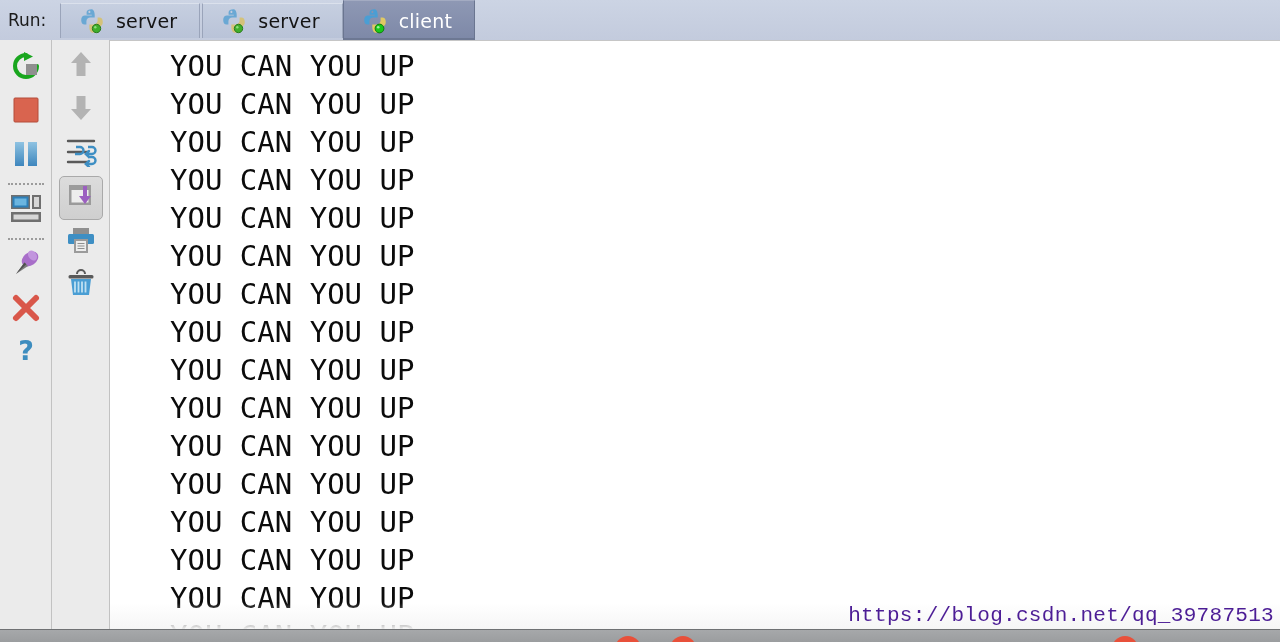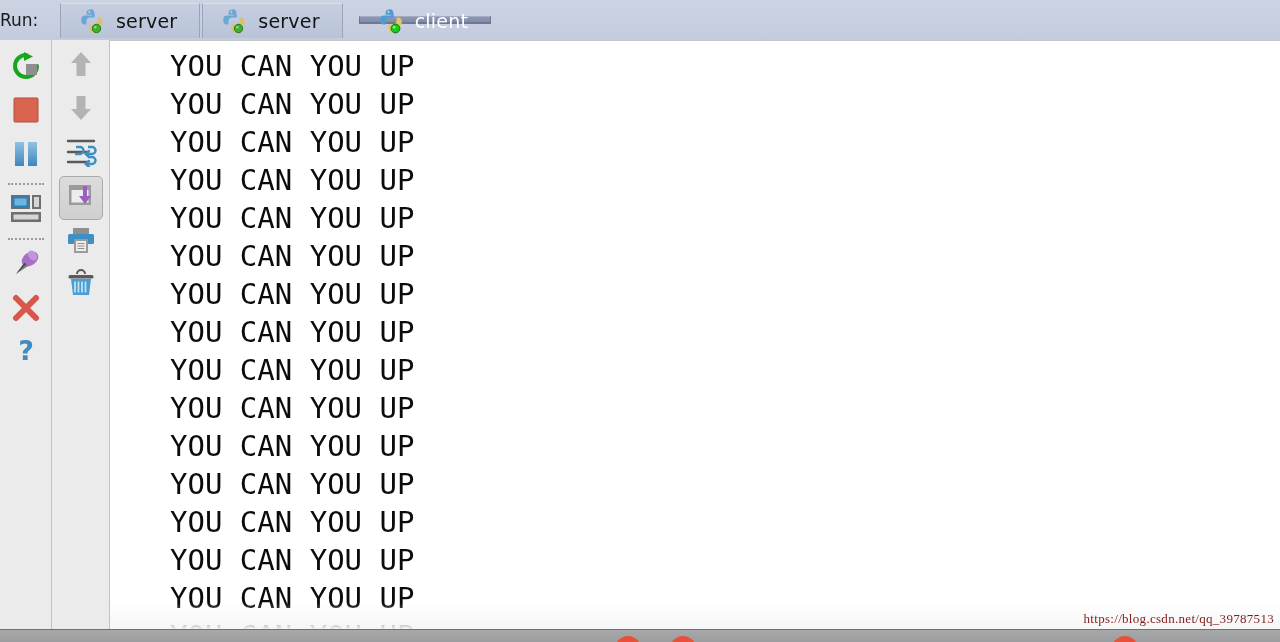--- a/index.html
+++ b/index.html
@@ -14,20 +14,21 @@
   
   .tabbar{
     height:40px;flex:0 0 40px;
     background:linear-gradient(#ccd4e4,#c3cbdd);
     display:flex;align-items:stretch;
     position:relative;
   }
   .run-label{
     width:60px;flex:0 0 60px;
     display:flex;align-items:center;
+    padding-left:8px;
     font-size:17px;color:#1b1b1b;
     background:linear-gradient(#ccd4e4,#c3cbdd);
     box-sizing:border-box;
   }
   .tab{
     display:flex;align-items:center;gap:11px;
     padding:0 22px 0 18px;
     box-sizing:border-box;
     position:relative;
     margin:3px 0 2px 0;
@@ -36,21 +37,21 @@
     border-top:1px solid #dbe1ec;
   }
   .tab.inactive{
     background:linear-gradient(#c6cfe0,#b9c3d8);
     color:#141414;
   }
   .tab.inactive + .tab.inactive{margin-left:2px;}
   .tab.active{
     background:linear-gradient(#8e98b4,#7d88a7);
     color:#ffffff;
-    margin:16px;
+    margin:0;
     border-left:1px solid #6a7590;
     border-right:1px solid #6a7590;
     border-top:1px solid #a3abc2;
     box-shadow:inset 0 -2px 0 #6d7893;
   }
   .tab-label{font-size:19px;letter-spacing:.2px;}
   .tab.active .tab-label{font-size:19px;}
 
   
   .pyicon{position:relative;width:26px;height:26px;flex:0 0 26px;}
@@ -106,23 +107,23 @@
     font-size:29px;
     line-height:38px;
     color:#0b0b0b;
     white-space:pre;
     letter-spacing:0px;
     margin-left:32px;
   }
   .watermark{
     position:absolute;
     right:6px;bottom:2px;
-    font-family:Liberation Serif, serif;
-    font-size:13px;
-    color:#7f1d1d;
+    font-family:Liberation Mono, monospace;
+    font-size:21px;
+    color:#4c1d95;
     letter-spacing:.3px;
     pointer-events:none;
   }
   .console-fade{
     position:absolute;left:0;right:0;bottom:0;height:26px;
     background:linear-gradient(rgba(255,255,255,0),rgba(245,245,245,.96));
     pointer-events:none;
   }
 
   

